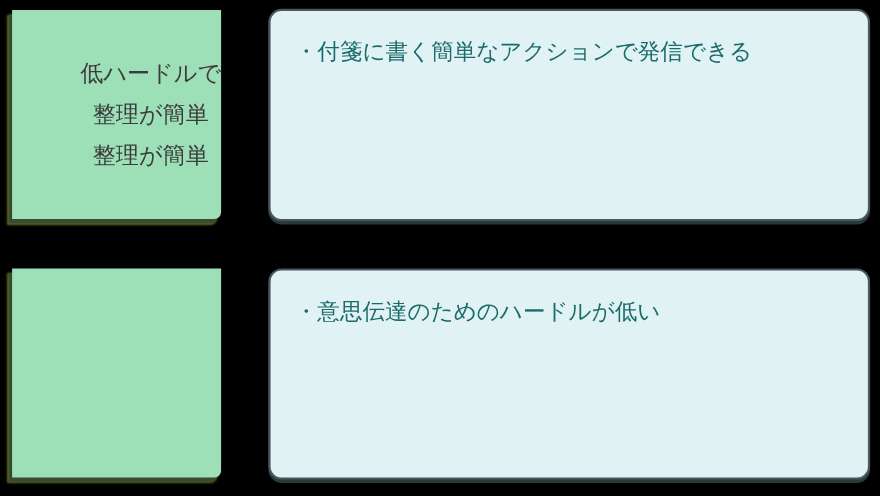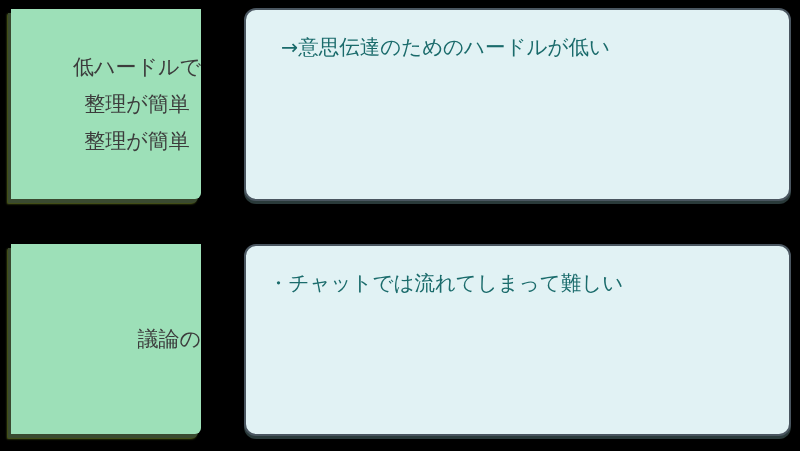--- a/index.html
+++ b/index.html
@@ -67,24 +67,23 @@
 
 <div id="row1-label" class="label-box">
   <div class="lines">
     <span>低ハードルで</span>
     <span>整理が簡単</span>
     <span>整理が簡単</span>
   </div>
 </div>
 
 <div id="row1-detail" class="detail-box">
-  <div class="sub">→意思伝達のためのハードルが低い</div>
+  <div class="item">・付箋に書く簡単なアクションで発信できる</div>
 </div>
 
 <div id="row2-label" class="label-box">
   <div class="lines">
-    <span>議論の</span>
   </div>
 </div>
 
 <div id="row2-detail" class="detail-box">
-  <div class="item">・チャットでは流れてしまって難しい</div>
+  <div class="item">・意思伝達のためのハードルが低い</div>
 </div>
 
 </body></html>

